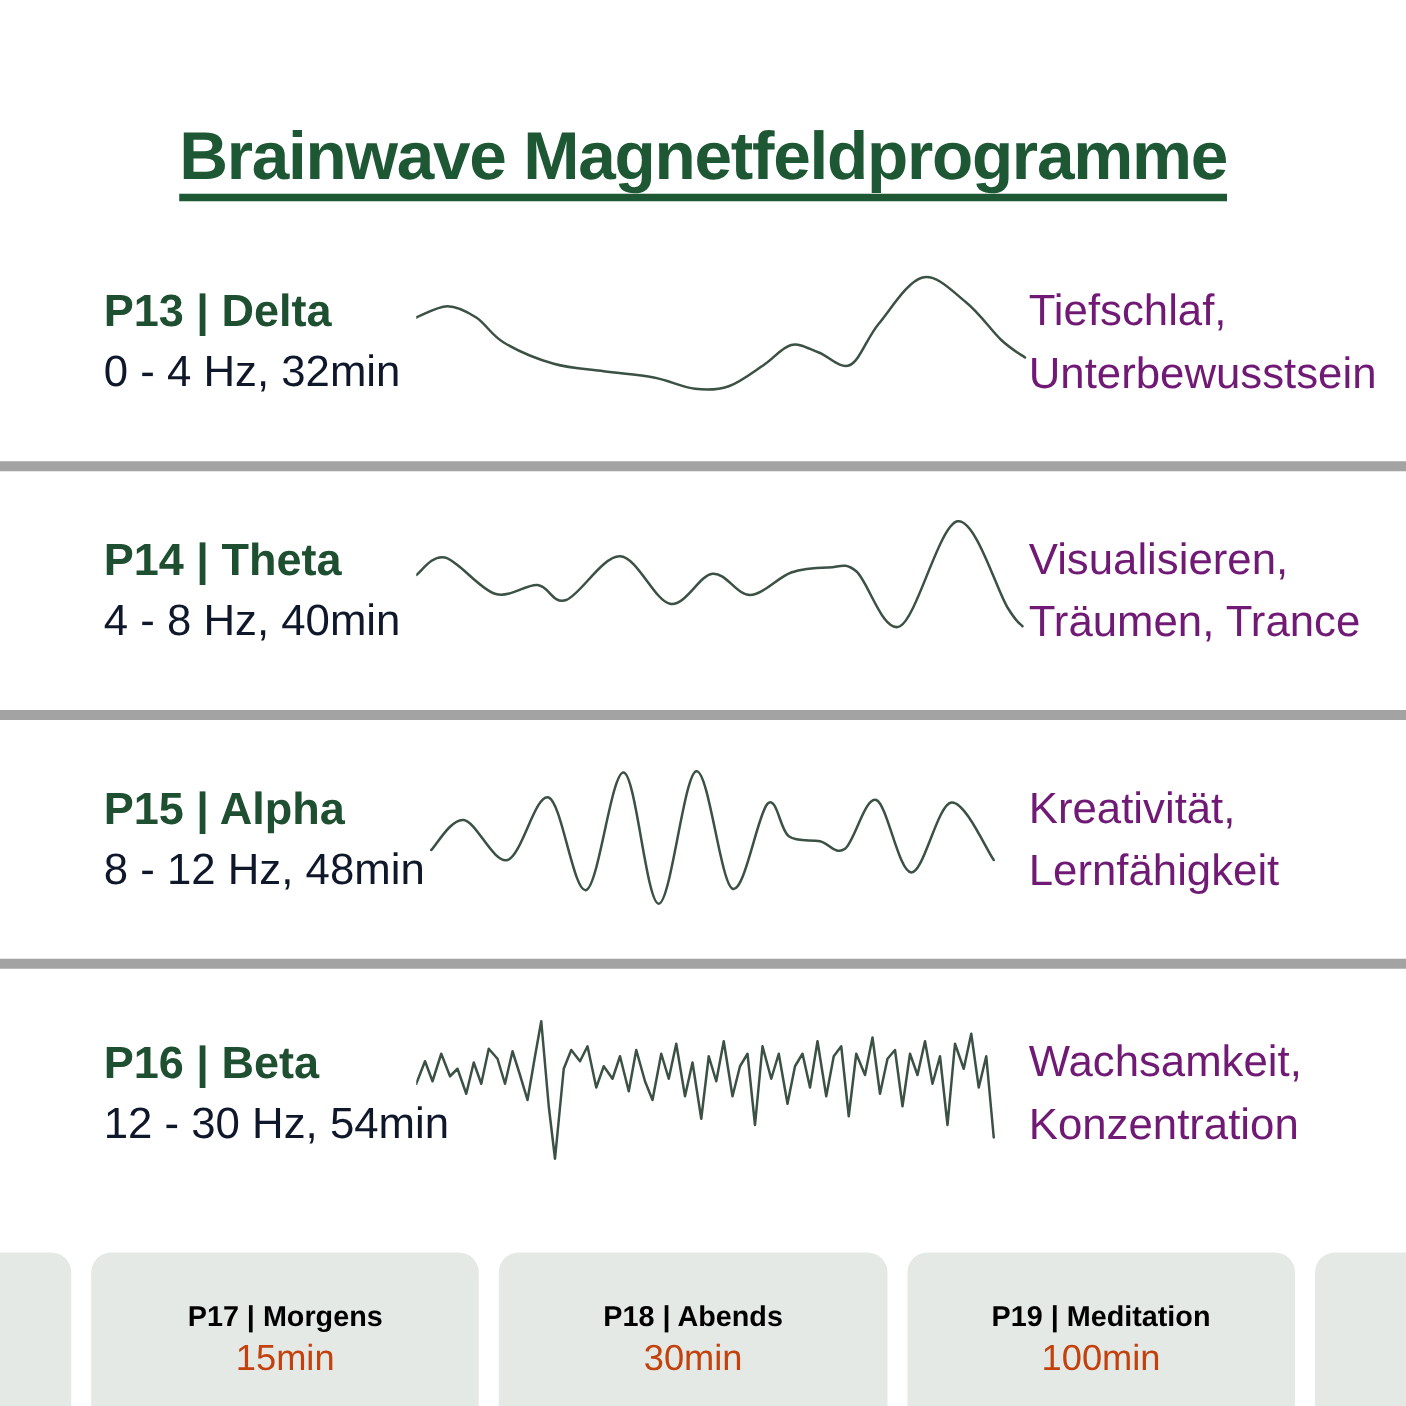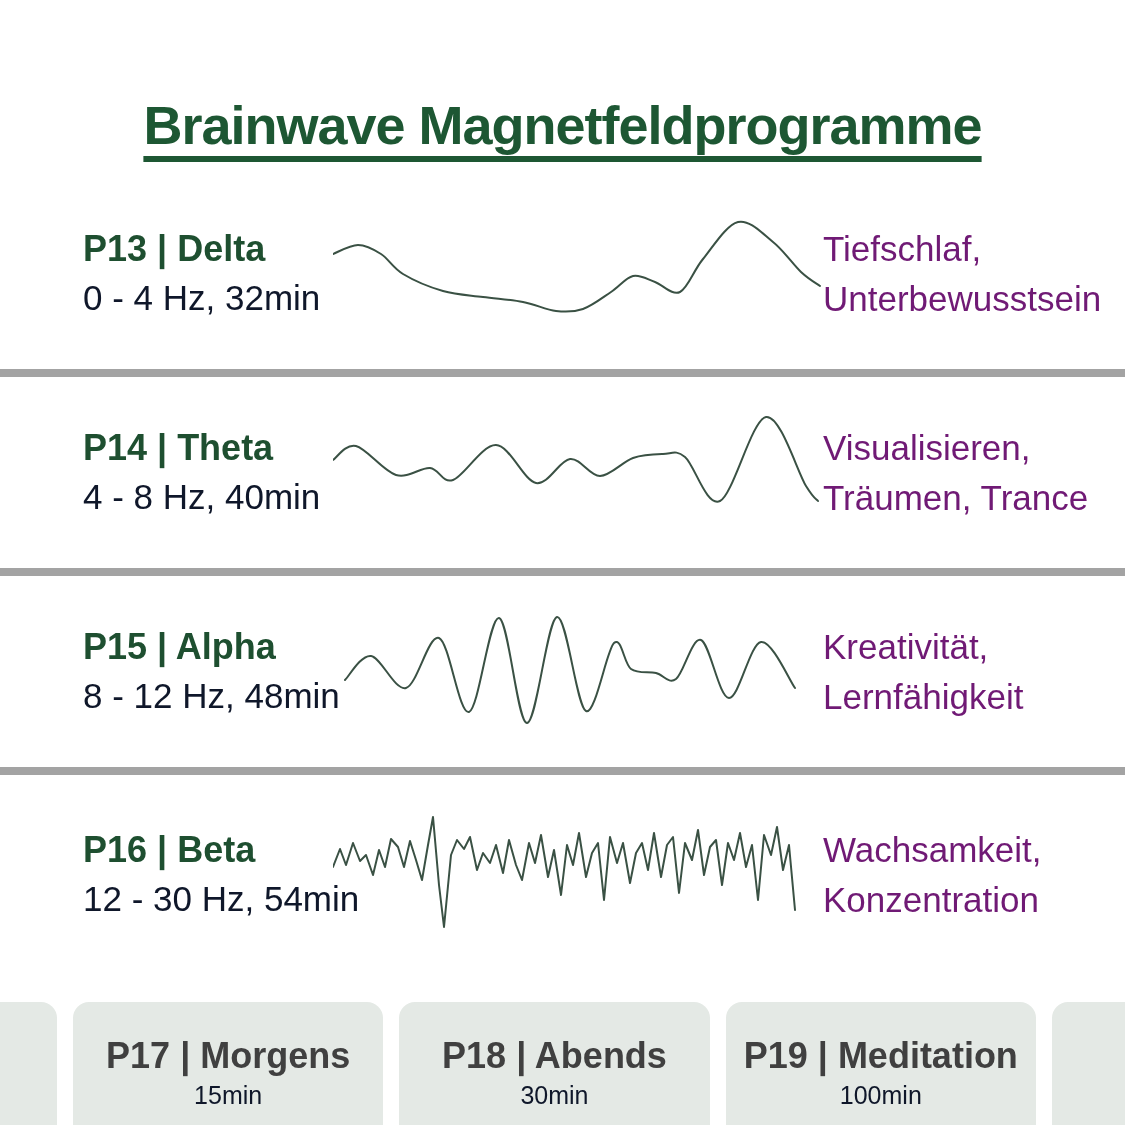--- a/index.html
+++ b/index.html
@@ -68,29 +68,29 @@
     flex-direction:column;
     justify-content:center;
     align-items:center;
     gap:4px;
     box-sizing:border-box;
   }
   .card.partial-left{width:75px;margin-left:-18px;flex:none;border-radius:16px;}
   .card.partial-right{width:95px;margin-right:-22px;flex:none;}
   .card.main{flex:1 1 0;}
   .card-name{
-    font-size:36px;
+    font-size:23px;
     font-weight:700;
-    color:#404040;
+    color:#000000;
     white-space:nowrap;
   }
   .card-duration{
-    font-size:25px;
+    font-size:29px;
     font-weight:400;
-    color:#0f172a;
+    color:#c2410c;
   }
 </style>
 </head>
 <body>
 
 <div class="page">
 
   <h1 class="title">Brainwave Magnetfeldprogramme</h1>
 
   <div class="rows">

